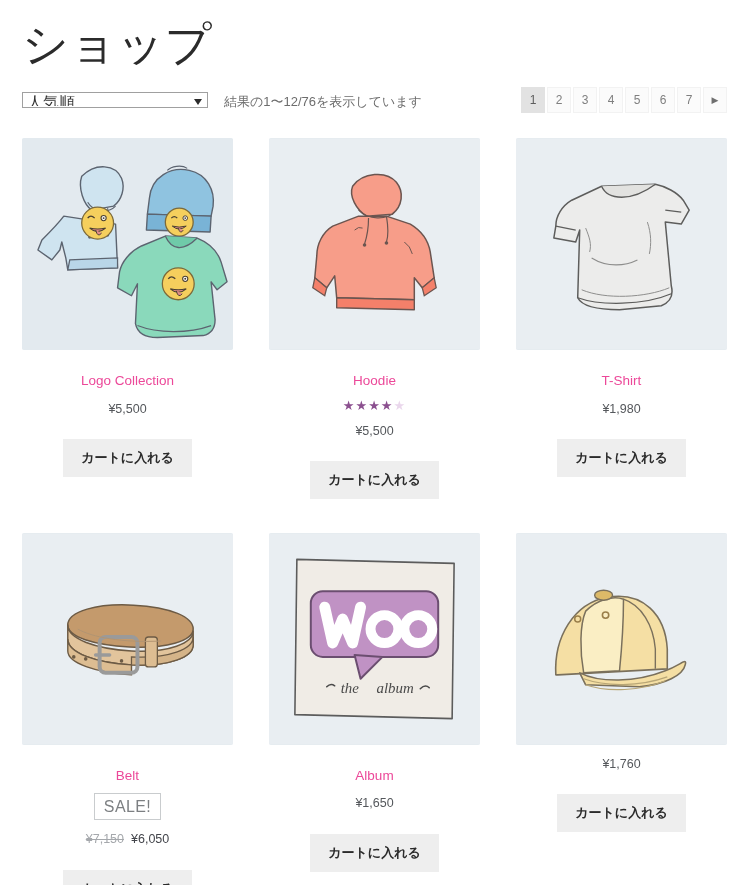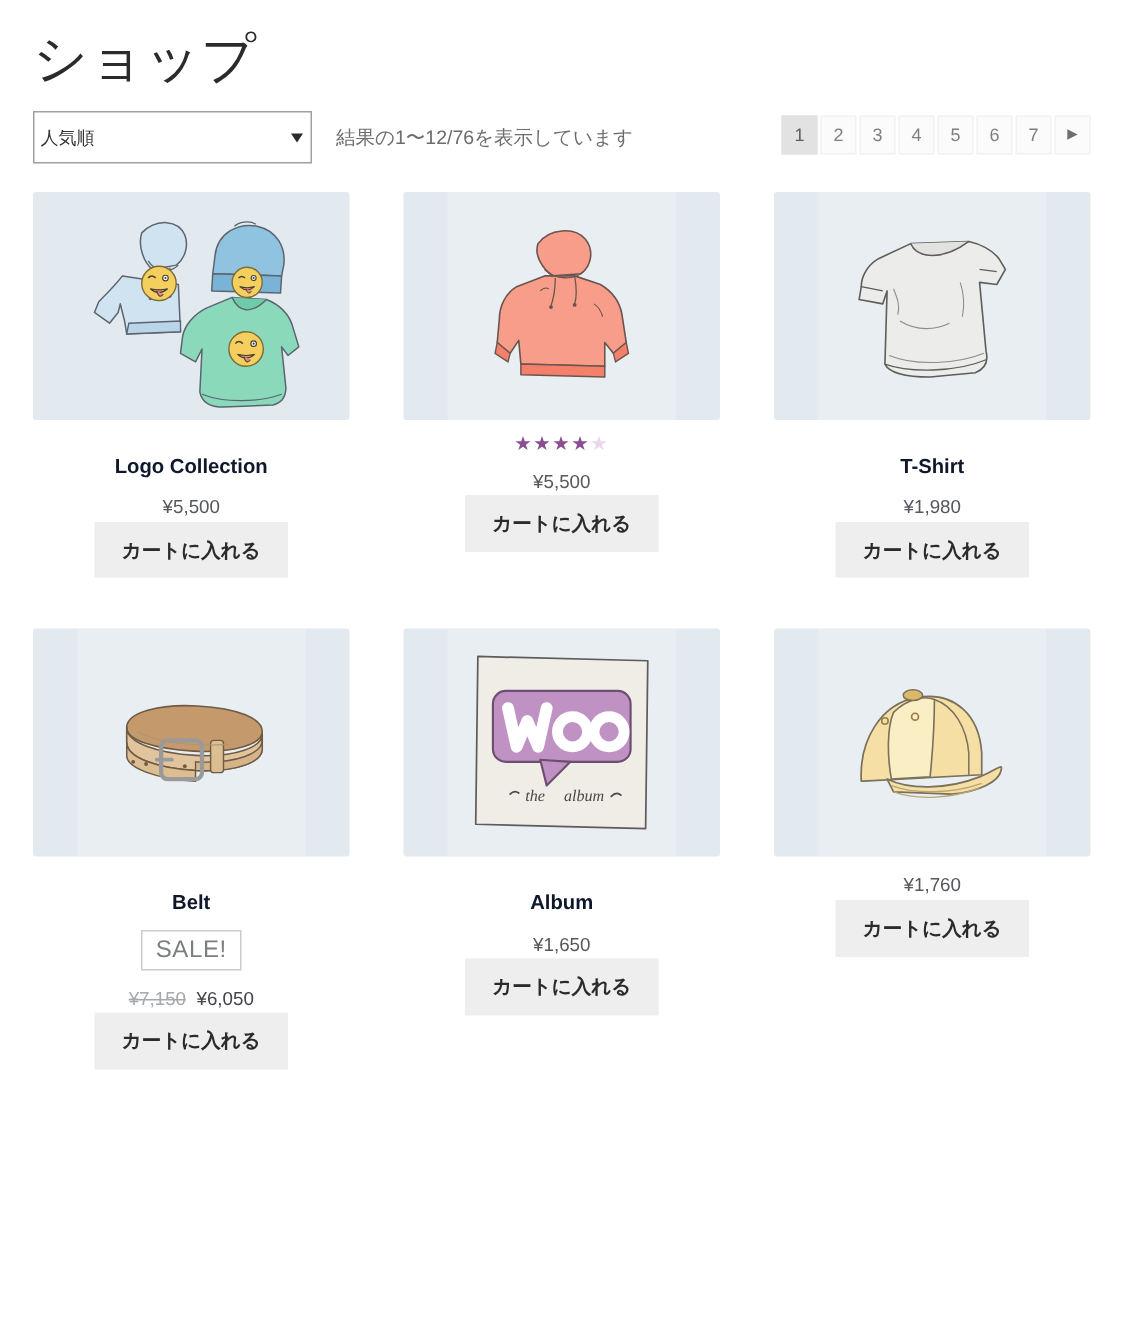--- a/index.html
+++ b/index.html
@@ -18,21 +18,21 @@
     -webkit-font-smoothing: antialiased;
   }
 
   .page {
     width: 749px;
     padding: 0 22px;
   }
 
   
   .page-title {
-    font-size: 36px;
+    font-size: 46px;
     font-weight: 400;
     line-height: 1.05;
     color: #2b2b2b;
     margin: 20px 0 0 0;
     letter-spacing: 0.5px;
   }
 
   
   .shop-toolbar {
     display: flex;
@@ -42,24 +42,24 @@
     position: relative;
   }
 
   .ordering-form { margin: 0; }
 
   .orderby {
     -webkit-appearance: none;
     -moz-appearance: none;
     appearance: none;
     width: 186px;
-    height: 35px;
+    height: 16px;
     padding: 1px 20px 1px 4px;
     font-family: "Liberation Sans", "DejaVu Sans", sans-serif;
-    font-size: 12px;
+    font-size: 16px;
     line-height: 18px;
     color: #333;
     background: #ffffff;
     border: 1px solid #a0a0a0;
     border-radius: 0;
   }
   .select-wrap {
     position: relative;
     display: inline-block;
   }
@@ -129,33 +129,33 @@
     list-style: none;
     padding: 0;
   }
   .product {
     text-align: center;
     padding-bottom: 34px;
   }
 
   .product-thumb {
     width: 100%;
-    height: 152px;
+    height: 212px;
     background: #e3eaef;
     border-radius: 2px;
     overflow: hidden;
     display: block;
     position: relative;
   }
   .product-thumb svg { display: block; width: 100%; height: 100%; }
 
   .woocommerce-loop-product__title {
     font-size: 13.5px;
-    font-weight: 700;
-    color: #0f172a;
+    font-weight: 400;
+    color: #ec4899;
     margin: 22px 0 0 0;
     line-height: 1.3;
   }
 
   .star-rating {
     margin: 9px auto 0 auto;
     font-size: 13px;
     letter-spacing: 1px;
     line-height: 1;
     display: block;
@@ -189,20 +189,21 @@
     font-size: 16px;
     letter-spacing: 0.4px;
     color: #7c7f82;
     background: #ffffff;
     border: 1px solid #c9ccce;
     line-height: 1.1;
   }
 
   .add_to_cart_button {
     display: inline-block;
+    margin-top: 21px;
     padding: 11px 18px;
     font-family: "Liberation Sans", "DejaVu Sans", sans-serif;
     font-size: 13px;
     font-weight: 700;
     color: #2b2b2b;
     background: #eeeeee;
     border: none;
     border-radius: 0;
     cursor: pointer;
     line-height: 1.2;
@@ -326,20 +327,21 @@
             <path d="M90 72 C100 82 118 82 126 74" fill="none" stroke="#6b5550" stroke-width="1.2"></path>
             <path d="M100 80 C100 92 98 100 96 106" fill="none" stroke="#6b5550" stroke-width="1.2"></path>
             <path d="M118 78 C120 90 120 98 118 104" fill="none" stroke="#6b5550" stroke-width="1.2"></path>
             <circle cx="96" cy="107" r="1.8" fill="#6b5550"></circle>
             <circle cx="118" cy="105" r="1.8" fill="#6b5550"></circle>
             <path d="M86 92 q4 -4 8 -2" fill="none" stroke="#6b5550" stroke-width="1"></path>
             <path d="M136 104 q6 4 8 12" fill="none" stroke="#6b5550" stroke-width="1"></path>
           </g>
         </svg>
       </a>
+      <h2 class="woocommerce-loop-product__title">Hoodie</h2>
       <span class="star-rating"><span>★★★★</span><span class="star-off">★</span></span>
       <span class="price">¥5,500</span>
       <button class="add_to_cart_button">カートに入れる</button>
     </li>
 
     <li class="product">
       <a class="product-thumb">
         <svg viewBox="0 0 212 212" xmlns="http://www.w3.org/2000/svg">
           <rect width="212" height="212" fill="#e9eef2"></rect>
           <g>

